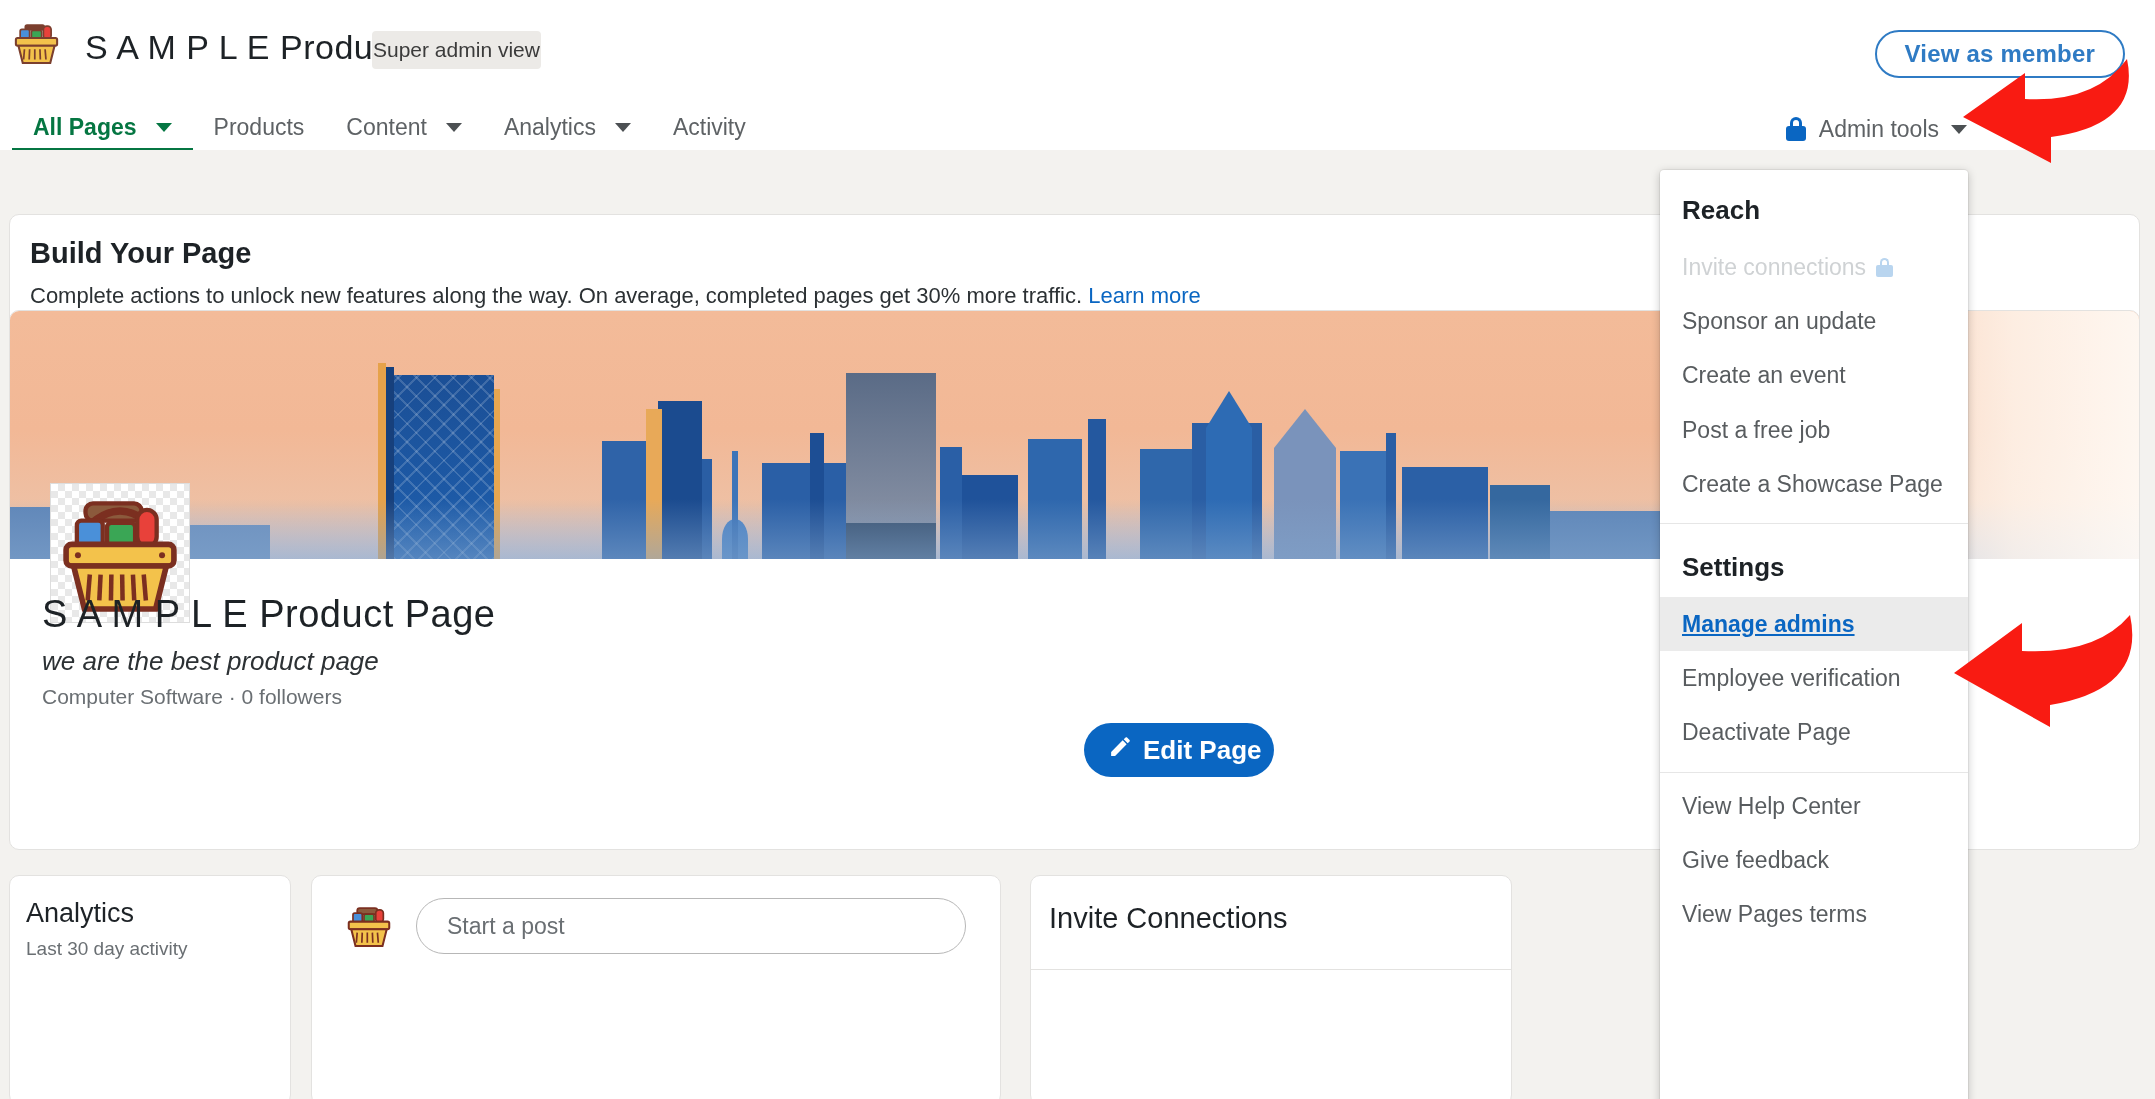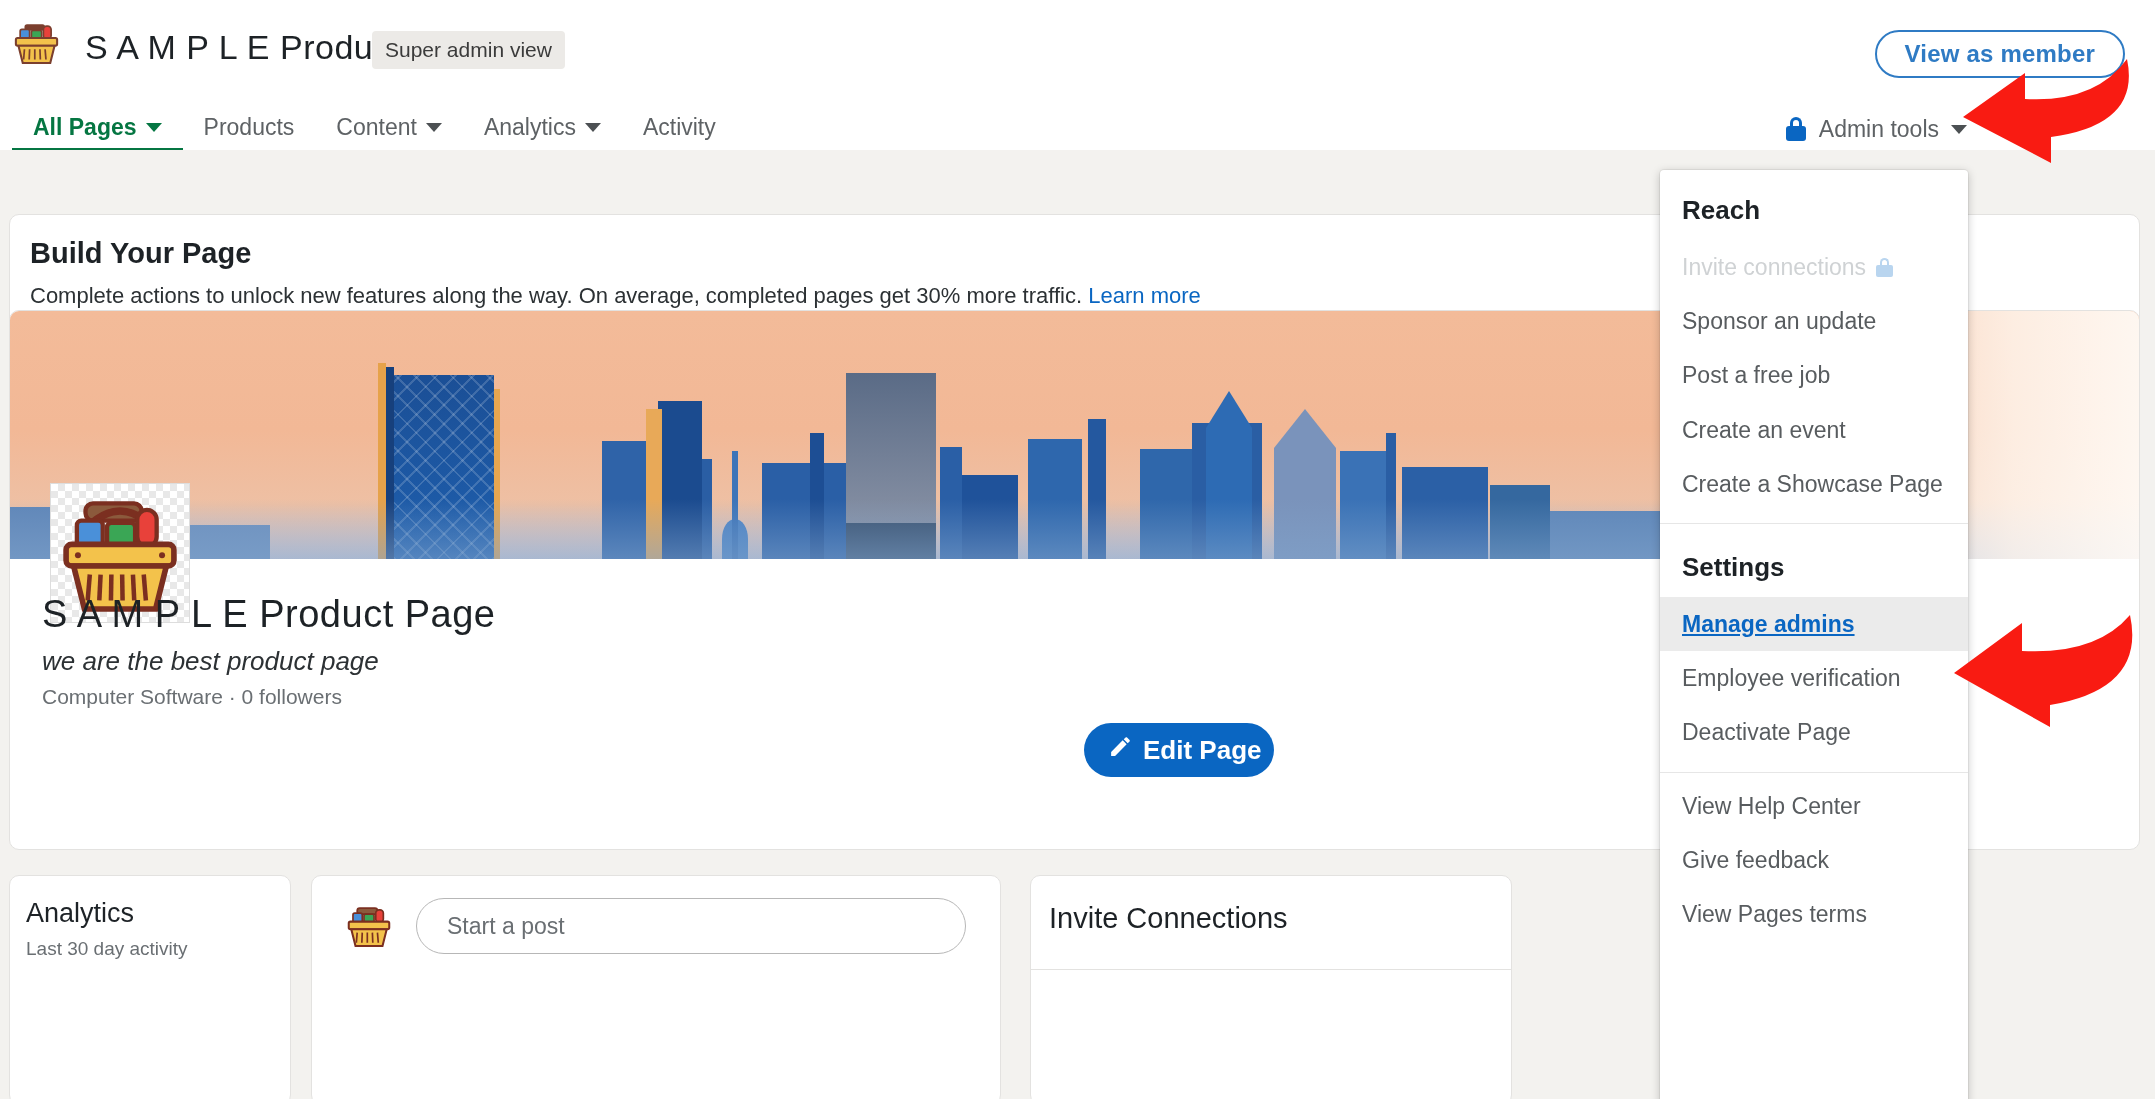--- a/index.html
+++ b/index.html
@@ -20,37 +20,37 @@
     position:absolute; left:9px; top:14px; width:55px; height:55px;
     border-radius:4px; overflow:hidden; background:#fff;
   }
   .page-title-h {
     position:absolute; left:85px; top:28px;
     font-size:34px; color:#1d2226; letter-spacing:.5px; white-space:nowrap;
   }
   .badge-superadmin {
     position:absolute; left:372px; top:31px;
     background:#eceae7; color:#3b3b3b; border-radius:4px;
-    padding:7px 13px; font-size:21px; white-space:nowrap;
+    padding:7px 1px; font-size:21px; white-space:nowrap;
   }
   .view-as-member {
     position:absolute; right:30px; top:30px;
     border:2px solid #2f7bc4; color:#2f7bc4; background:transparent;
     border-radius:26px; padding:8px 28px; font-size:24px; font-weight:bold;
     cursor:pointer; white-space:nowrap; letter-spacing:.2px;
   }
 
   
   .navrow {
     position:absolute; left:0; top:108px; width:2155px; height:42px;
     background:#ffffff;
   }
   .navitems { position:absolute; left:12px; top:0; display:flex; align-items:flex-start; }
   .navitem {
-    position:relative; display:flex; align-items:center; gap:9px;
+    position:relative; display:flex; align-items:center; gap:19px;
     padding:0 21px; height:38px; font-size:23px; color:#5e6265; cursor:pointer;
     white-space:nowrap;
   }
   .navitem.active { color:#057642; font-weight:bold; }
   .navitem.active::after {
     content:""; position:absolute; left:0; right:0; bottom:-6px; height:4px; background:#057642;
   }
   .caret {
     width:0; height:0; border-left:8px solid transparent; border-right:8px solid transparent;
     border-top:9px solid #4c5053; display:inline-block;
@@ -367,24 +367,24 @@
         <span>Invite connections</span>
         <span class="lk">
           <span class="sh"></span>
           <span class="bd"></span>
         </span>
       </div>
       <div class="dd-item">
         <span>Sponsor an update</span>
       </div>
       <div class="dd-item">
+        <span>Create an event</span>
+      </div>
+      <div class="dd-item">
         <span>Post a free job</span>
-      </div>
-      <div class="dd-item">
-        <span>Create an event</span>
       </div>
       <div class="dd-item">
         <span>Create a Showcase Page</span>
       </div>
       <div class="dd-div"></div>
       <div class="dd-head">Settings</div>
       <div class="dd-item sel">
         <span>Manage admins</span>
       </div>
       <div class="dd-item">

